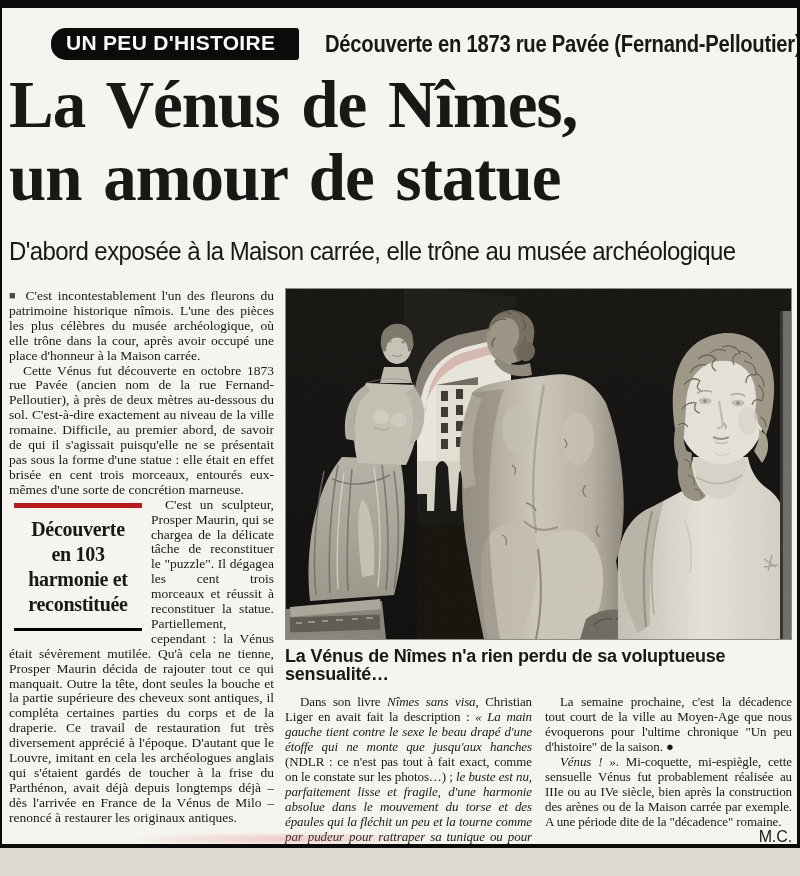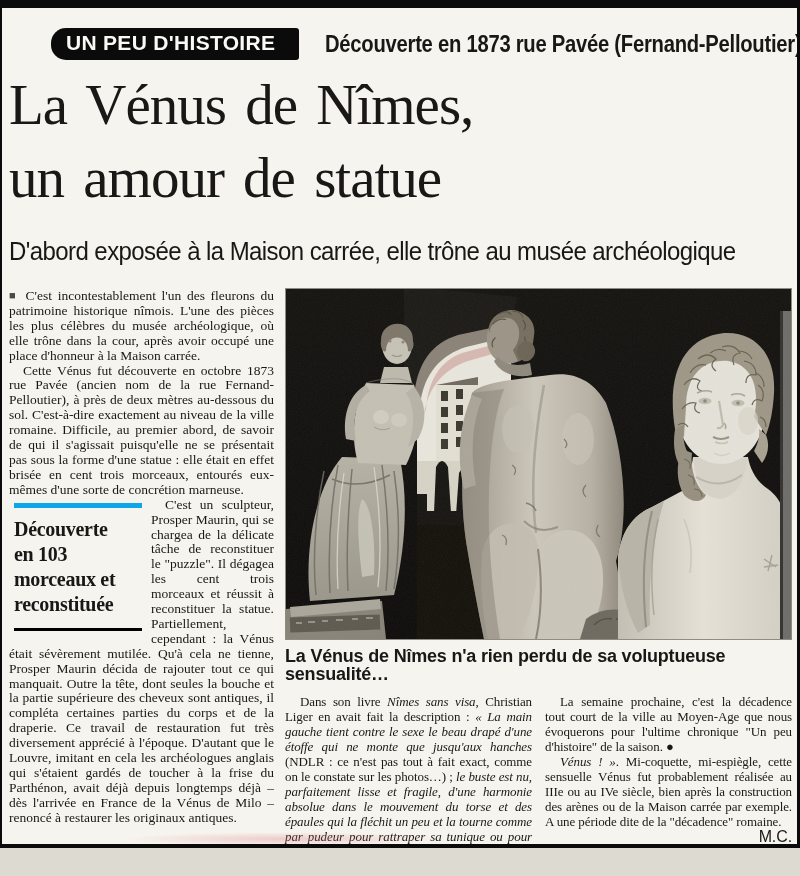--- a/index.html
+++ b/index.html
@@ -33,21 +33,21 @@
     margin-left:42px;white-space:nowrap;
   }
   .kicker{
     font-family:"Liberation Sans","DejaVu Sans",sans-serif;
     font-weight:bold;font-size:23px;letter-spacing:-.3px;
     margin-left:26px;white-space:nowrap;
     transform:scaleX(.88);transform-origin:left center;
   }
   .headline{
     margin:8px 0 0 0;
-    font-weight:normal;font-size:57px;line-height:73px;
+    font-weight:bold;font-size:67px;line-height:73px;
     letter-spacing:-1px;word-spacing:6px;
   }
   .headline span{display:block;}
   .subhead{
     font-family:"Liberation Sans","DejaVu Sans",sans-serif;
     font-size:25px;letter-spacing:-.6px;margin-top:23px;
     white-space:nowrap;
     transform:scaleX(.96);transform-origin:left center;
   }
   
@@ -56,24 +56,24 @@
     width:265px;flex:none;
     font-size:13.5px;line-height:14.9px;
     text-align:justify;
   }
   .col-left p{margin:0;text-indent:14px;}
   .col-left p.lead{text-indent:0;}
   .lead-marker{color:#4c4a46;font-size:11px;letter-spacing:2px;vertical-align:1px;}
   .sidebar-box{
     float:left;width:128px;
     margin:5px 9px 3px 5px;
-    border-top:5px solid #0ea5e9;
+    border-top:5px solid #b91c1c;
     border-bottom:3px solid #000;
     padding:9px 0 11px 0;
-    text-align:left;
+    text-align:center;
     font-weight:bold;font-size:20px;line-height:25px;letter-spacing:-.3px;
   }
   .sidebar-box span{display:block;}
   .photo-area{flex:1;min-width:0;}
   figure.photo-fig{margin:0;border:1px solid #8f8c84;background:#111;line-height:0;}
   figure.photo-fig svg{display:block;width:505px;height:350px;}
   .caption{
     font-family:"Liberation Sans","DejaVu Sans",sans-serif;
     font-weight:bold;font-size:18px;letter-spacing:-.2px;
     margin-top:7px;line-height:18px;
@@ -116,21 +116,21 @@
   <div class="subhead">D'abord exposée à la Maison carrée, elle trône au musée archéologique</div>
 
   <div class="content">
 
     <div class="col-left">
       <p class="lead"><span class="lead-marker">■</span> <span>C'est incontestablement l'un des fleurons du patrimoine historique nîmois. L'une des pièces les plus célèbres du musée archéologique, où elle trône dans la cour, après avoir occupé une place d'honneur à la Maison carrée.</span></p>
       <p>Cette Vénus fut découverte en octobre 1873 rue Pavée (ancien nom de la rue Fernand-Pelloutier), à près de deux mètres au-dessous du sol. C'est-à-dire exactement au niveau de la ville romaine. Difficile, au premier abord, de savoir de qui il s'agissait puisqu'elle ne se présentait pas sous la forme d'une statue : elle était en effet brisée en cent trois morceaux, entourés eux-mêmes d'une sorte de concrétion marneuse.</p>
       <aside class="sidebar-box">
         <span>Découverte</span>
         <span>en 103</span>
-        <span>morceaux et</span>
+        <span>harmonie et</span>
         <span>reconstituée</span>
       </aside>
       <p>C'est un sculpteur, Prosper Maurin, qui se chargea de la délicate tâche de reconstituer le "puzzle". Il dégagea les cent trois morceaux et réussit à reconstituer la statue. Partiellement, cependant : la Vénus était sévèrement mutilée. Qu'à cela ne tienne, Prosper Maurin décida de rajouter tout ce qui manquait. Outre la tête, dont seules la bouche et la partie supérieure des cheveux sont antiques, il compléta certaines parties du corps et de la draperie. Ce travail de restauration fut très diversement apprécié à l'époque. D'autant que le Louvre, imitant en cela les archéologues anglais qui s'étaient gardés de toucher à la frise du Parthénon, avait déjà depuis longtemps déjà – dès l'arrivée en France de la Vénus de Milo – renoncé à restaurer les originaux antiques.</p>
     </div>
 
     <div class="photo-area">
       <figure class="photo-fig">
         <svg viewBox="0 0 505 350" aria-hidden="true">
           <defs>
             <linearGradient id="gBack" x1="0" y1="0" x2="0" y2="1">

